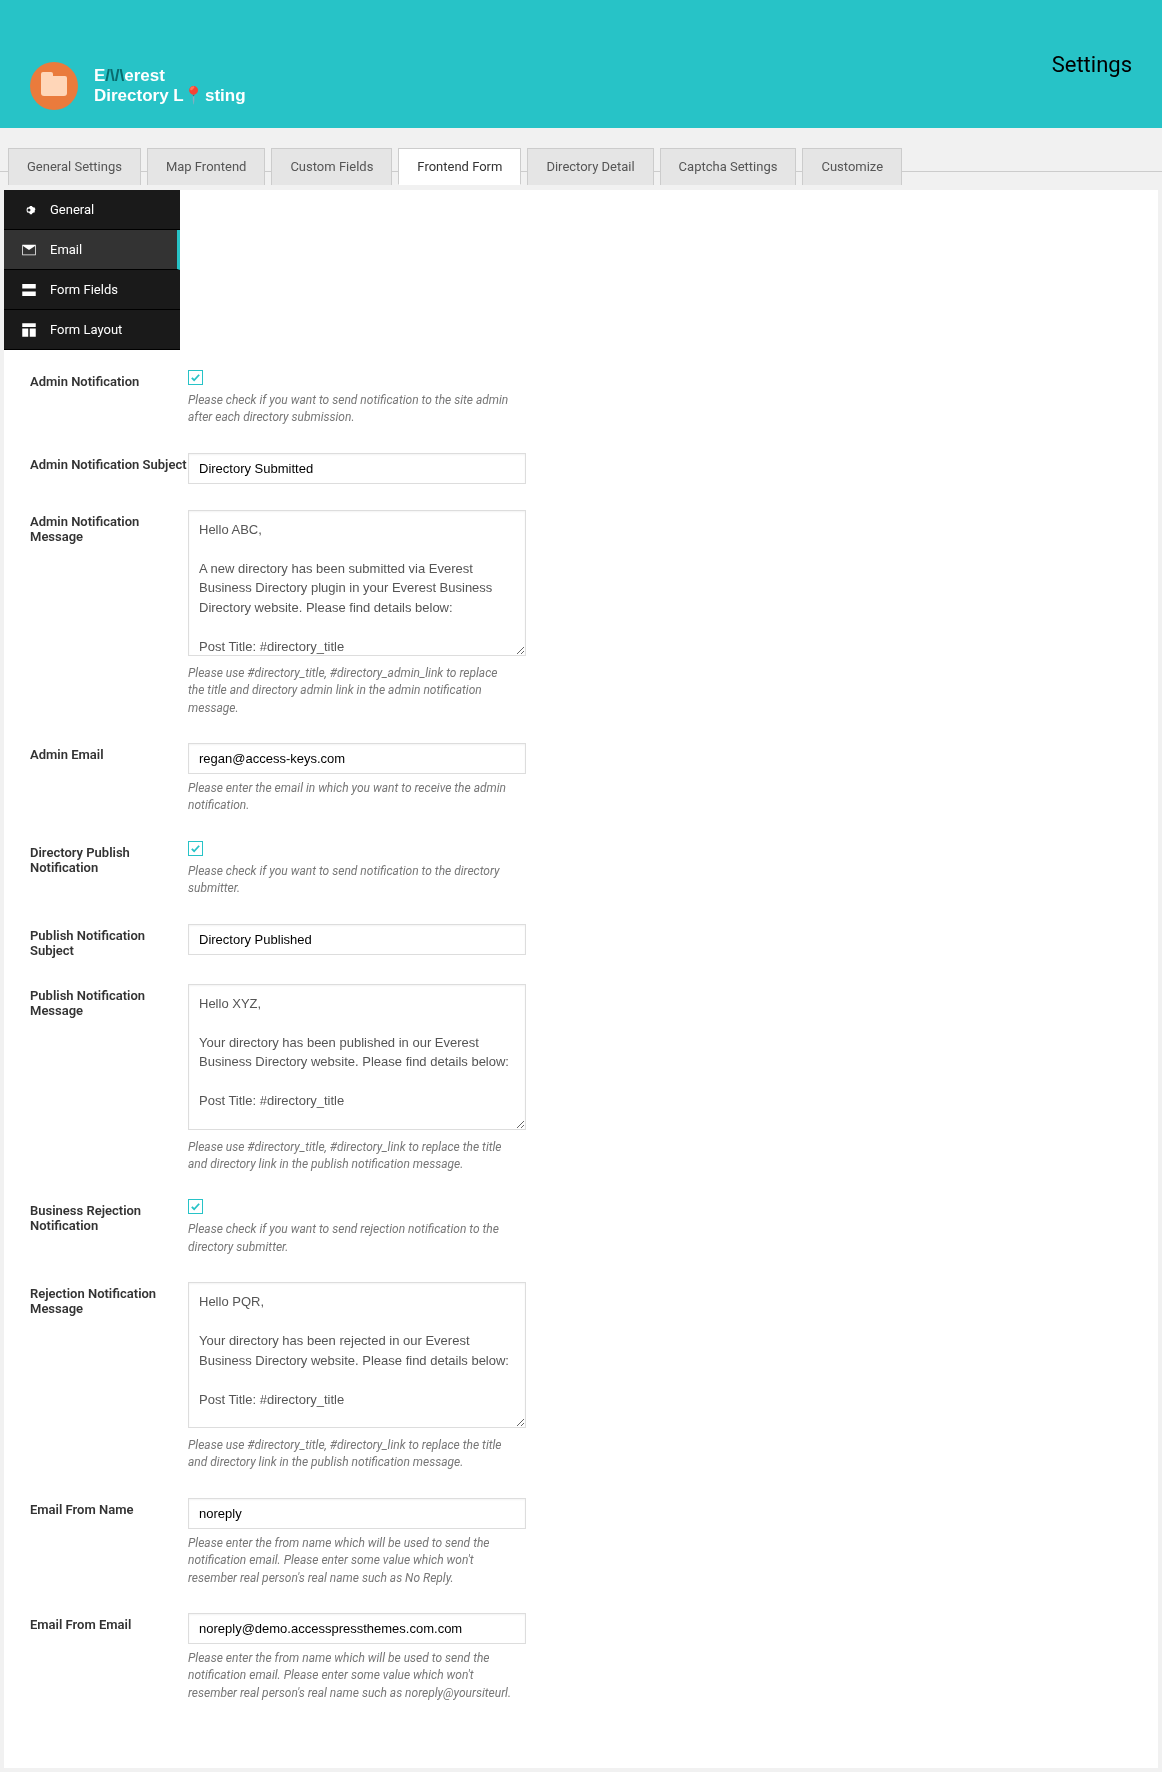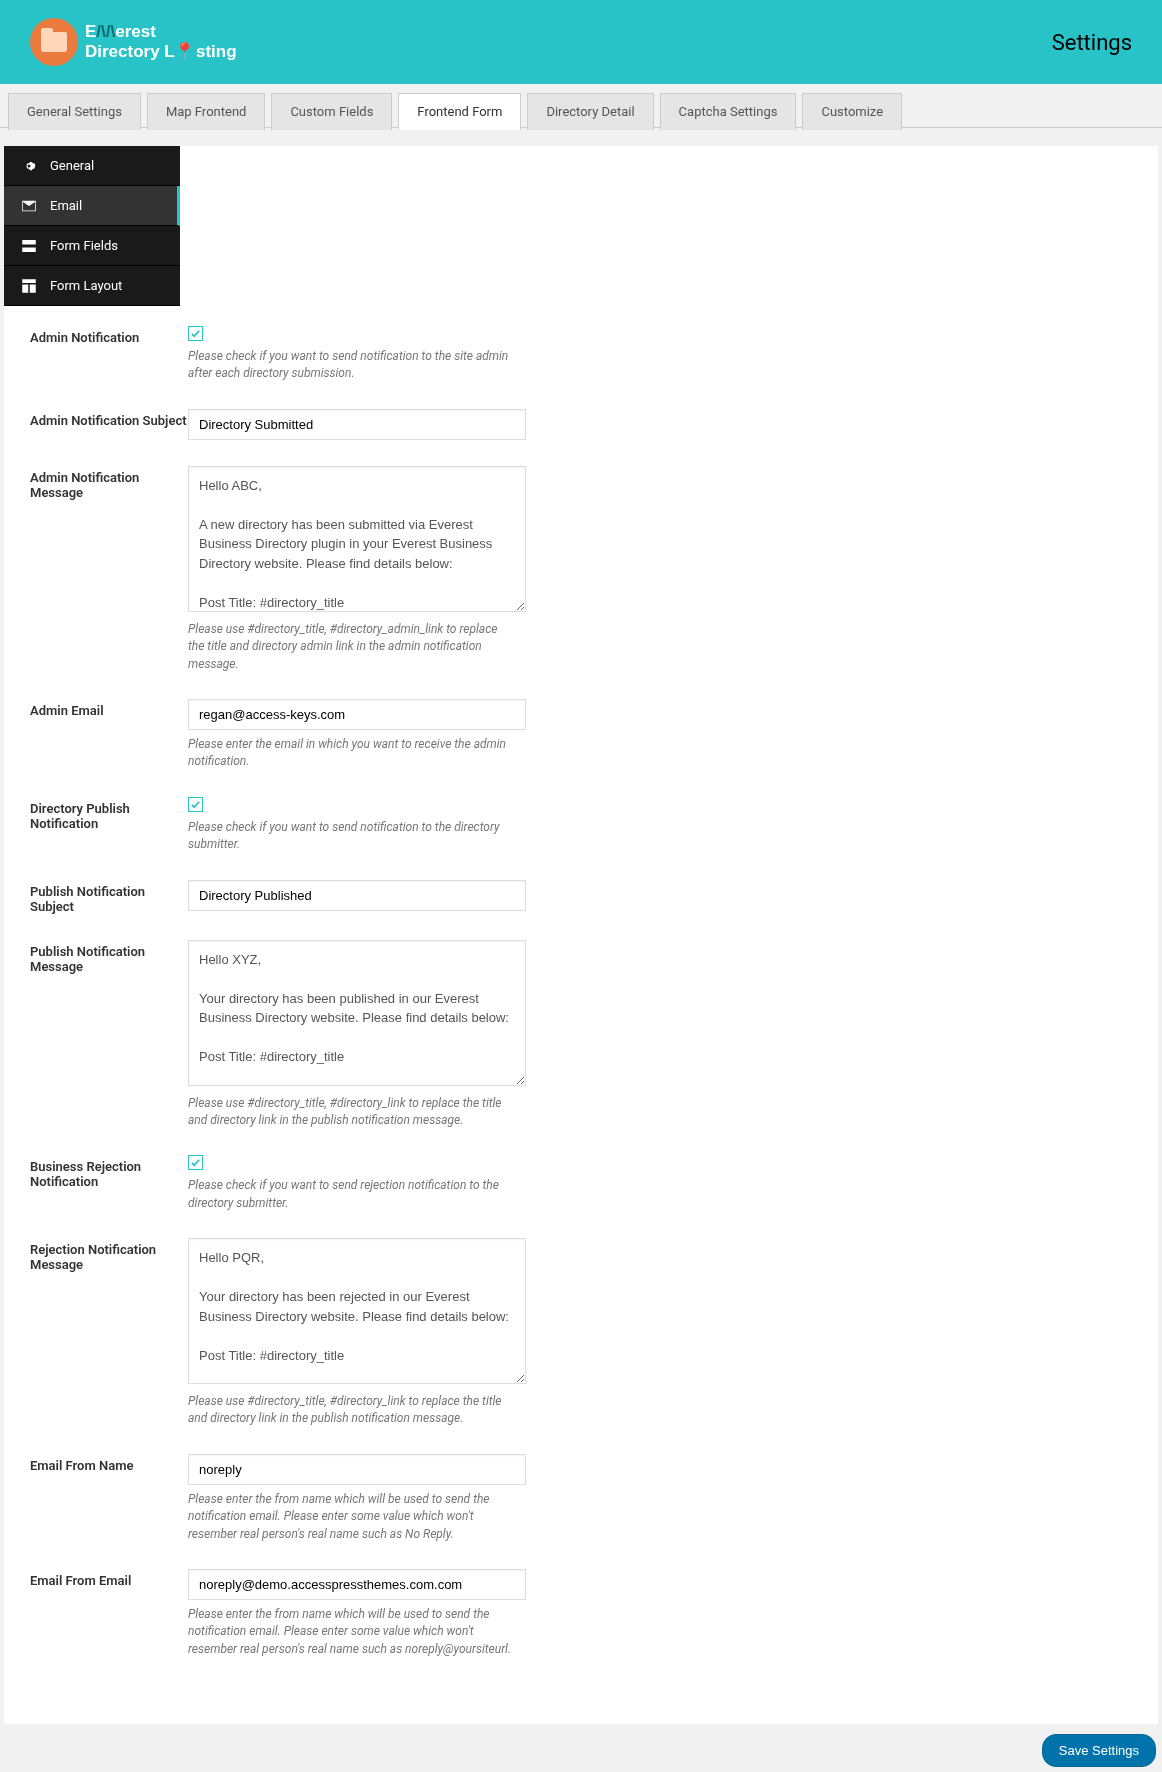--- a/index.html
+++ b/index.html
@@ -1,26 +1,26 @@
 <!DOCTYPE html>
 <html><head>
 <meta charset="utf-8">
 <style>
 * { margin: 0; padding: 0; box-sizing: border-box; }
 body { font-family: -apple-system, BlinkMacSystemFont, "Segoe UI", Roboto, sans-serif; font-size: 13px; color: #444; background: #f1f1f1; width: 1162px; }
 .header { background: #27c3c7; padding: 18px 30px; display: flex; justify-content: space-between; align-items: center; }
-.logo-wrap { display: flex; align-items: center; gap: 7px; }
+.logo-wrap { display: flex; align-items: center; gap: 16px; margin-top: 44px; }
 .logo-circle { width: 48px; height: 48px; background: #ea7b3c; border-radius: 50%; display: flex; align-items: center; justify-content: center; }
 .folder-icon { width: 26px; height: 20px; background: #ffd6b8; border-radius: 2px 2px 3px 3px; position: relative; }
 .folder-icon:before { content: ""; position: absolute; top: -4px; left: 0; width: 12px; height: 6px; background: #ffd6b8; border-radius: 2px 2px 0 0; }
 .logo-text { font-family: "Comic Sans MS", cursive, sans-serif; font-size: 17px; font-weight: bold; color: #fff; line-height: 1.15; }
 .logo-text .accent-o { color: #ea7b3c; }
 .header-title { color: #000000; font-size: 22px; font-weight: 400; }
 .tabs { display: flex; gap: 6px; padding: 0 8px; background: #f1f1f1; border-bottom: 1px solid #ccc; margin-top: 6px; }
-.tab { padding: 10px 18px; background: #e5e5e5; border: 1px solid #ccc; border-bottom: none; color: #555; font-size: 13px; cursor: pointer; position: relative; top: 3px; }
+.tab { padding: 10px 18px; background: #e5e5e5; border: 1px solid #ccc; border-bottom: none; color: #555; font-size: 13px; cursor: pointer; position: relative; top: 14px; }
 .tab.active { background: #fff; border-bottom: 1px solid #fff; color: #333; }
 .body-wrap { display: flex; background: #fff; margin: 18px 4px 0 4px; flex-direction: column; }
 .sidemenu { width: 176px; flex-shrink: 0; }
 .sidemenu-item { display: flex; align-items: center; gap: 12px; padding: 12px 16px; background: #1a1a1a; color: #fff; font-size: 13px; cursor: pointer; border-bottom: 1px solid #000; }
 .sidemenu-item.active { background: #333; border-right: 3px solid #27c3c7; }
 .side-ico { width: 18px; height: 14px; display: inline-flex; align-items: center; justify-content: center; }
 .content { flex: 1; padding: 20px 28px 40px 26px; }
 .form-row { display: flex; margin-bottom: 26px; align-items: flex-start; }
 .form-label { width: 158px; flex-shrink: 0; font-size: 13px; color: #333; font-weight: 600; padding-top: 4px; }
 .form-field { flex: 0 0 338px; max-width: 338px; }

